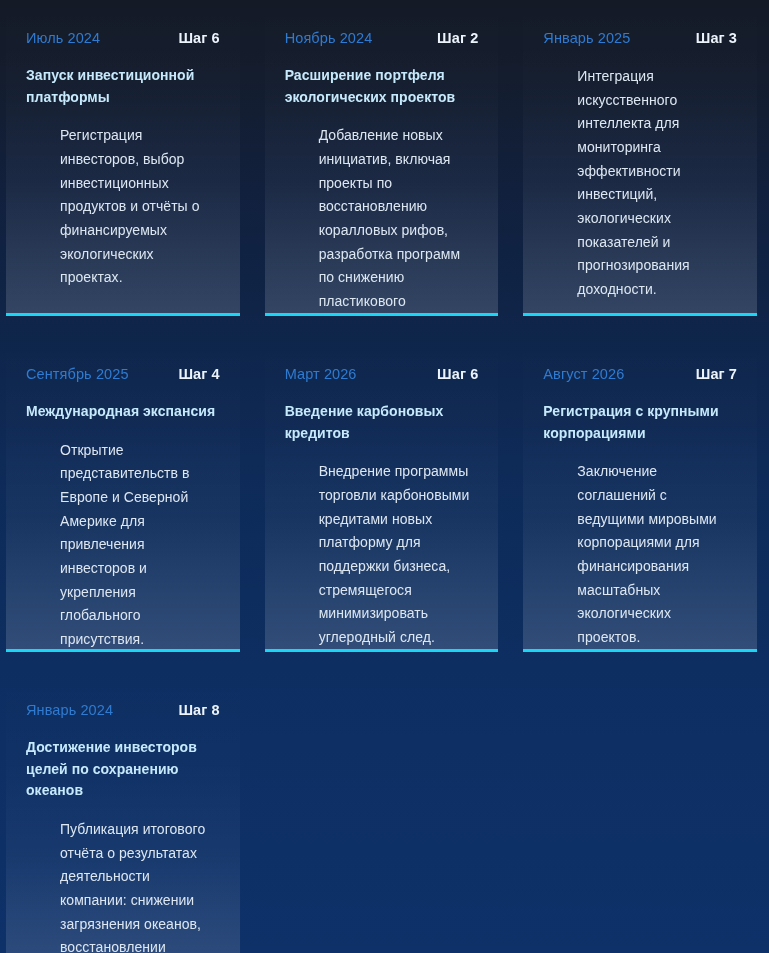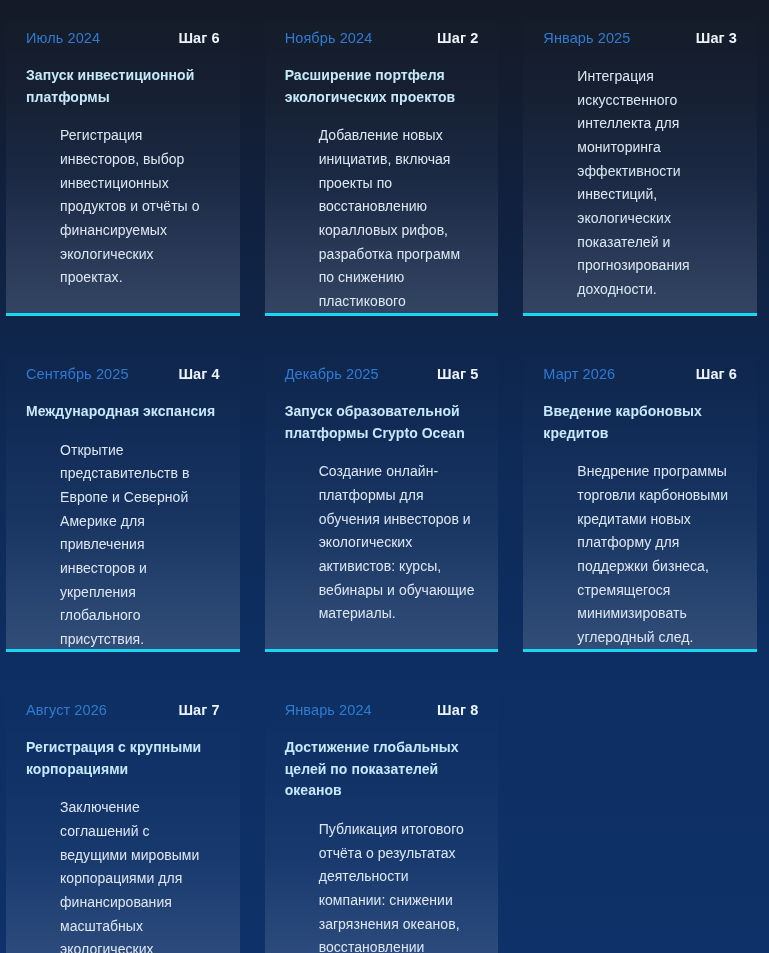--- a/index.html
+++ b/index.html
@@ -131,28 +131,20 @@
 
   <article class="step-card">
     <div class="card-head">
       <span class="card-date">Сентябрь 2025</span>
       <span class="card-step">Шаг 4</span>
     </div>
     <h3 class="card-title">Международная экспансия</h3>
     <p class="card-desc">Открытие представительств в Европе и Северной Америке для привлечения инвесторов и укрепления глобального присутствия.</p>
   </article>
 
-  <article class="step-card">
-    <div class="card-head">
-      <span class="card-date">Декабрь 2025</span>
-      <span class="card-step">Шаг 5</span>
-    </div>
-    <h3 class="card-title">Запуск образовательной платформы Crypto Ocean</h3>
-    <p class="card-desc">Создание онлайн-платформы для обучения инвесторов и экологических активистов: курсы, вебинары и обучающие материалы.</p>
-  </article>
 
   <article class="step-card">
     <div class="card-head">
       <span class="card-date">Март 2026</span>
       <span class="card-step">Шаг 6</span>
     </div>
     <h3 class="card-title">Введение карбоновых кредитов</h3>
     <p class="card-desc">Внедрение программы торговли карбоновыми кредитами новых платформу для поддержки бизнеса, стремящегося минимизировать углеродный след.</p>
   </article>
 
@@ -163,19 +155,19 @@
     </div>
     <h3 class="card-title">Регистрация с крупными корпорациями</h3>
     <p class="card-desc">Заключение соглашений с ведущими мировыми корпорациями для финансирования масштабных экологических проектов.</p>
   </article>
 
   <article class="step-card">
     <div class="card-head">
       <span class="card-date">Январь 2024</span>
       <span class="card-step">Шаг 8</span>
     </div>
-    <h3 class="card-title">Достижение глобальных целей по показателей океанов</h3>
+    <h3 class="card-title">Достижение инвесторов целей по сохранению океанов</h3>
     <p class="card-desc">Публикация итогового отчёта о результатах деятельности компании: снижении загрязнения океанов, восстановлении экосистем и влиянии на мировую экологию.</p>
   </article>
 
   <div class="step-card is-empty"></div>
 
 </main>
 
 </body></html>

